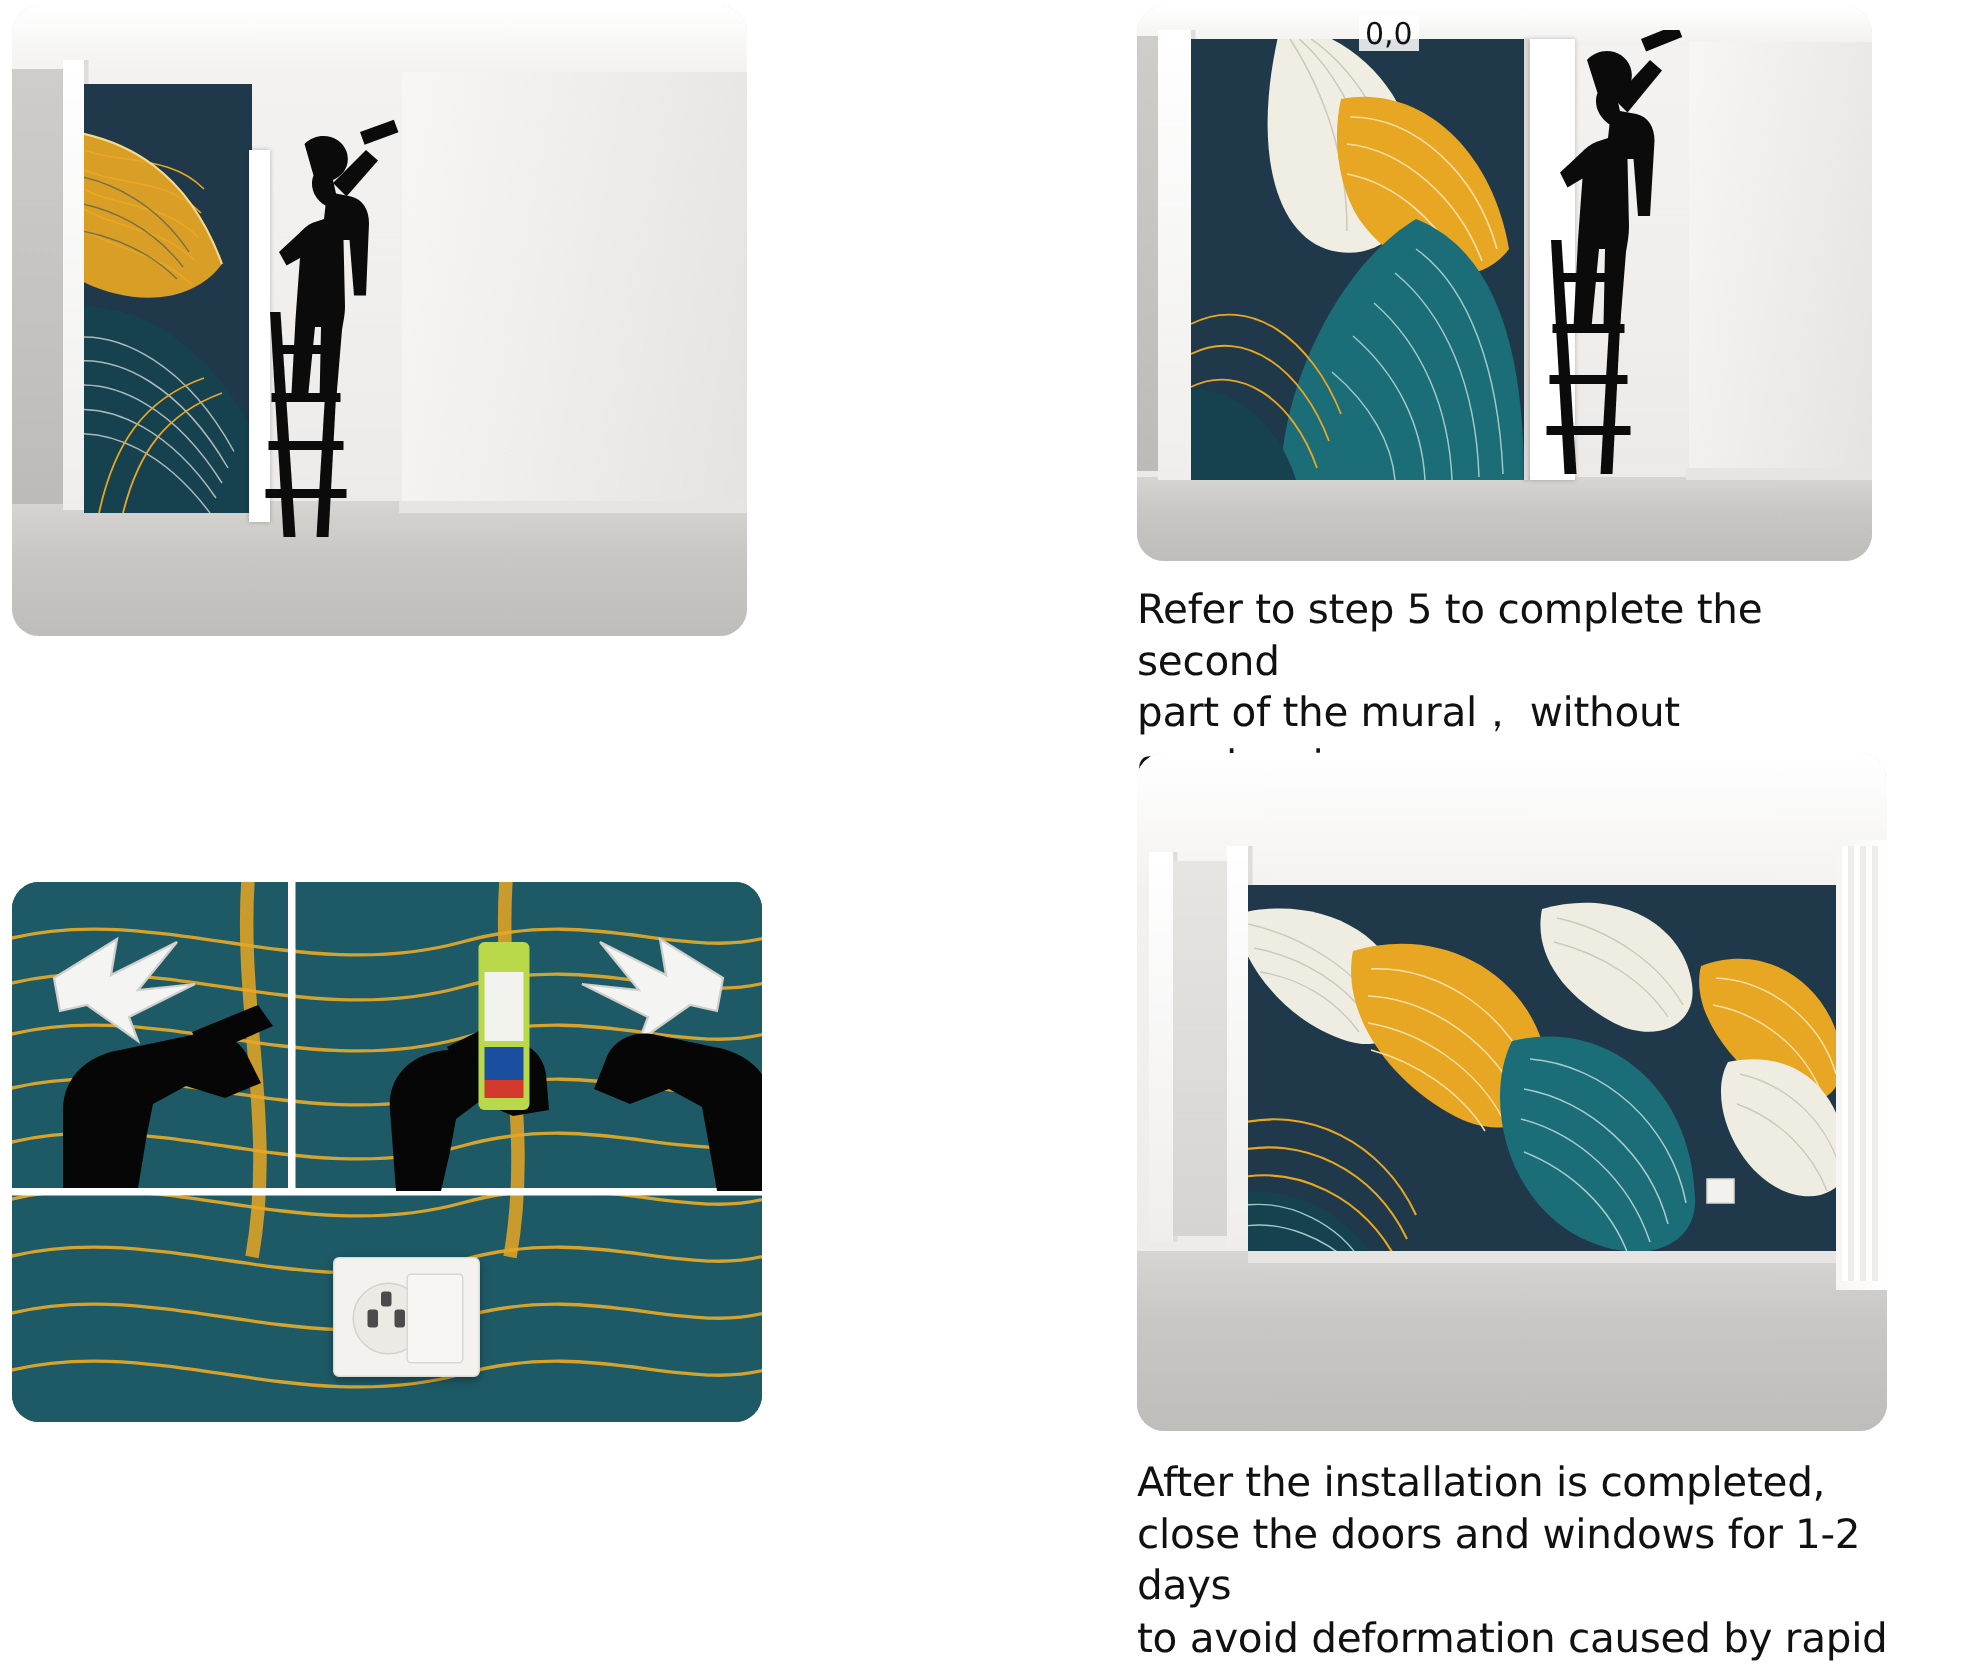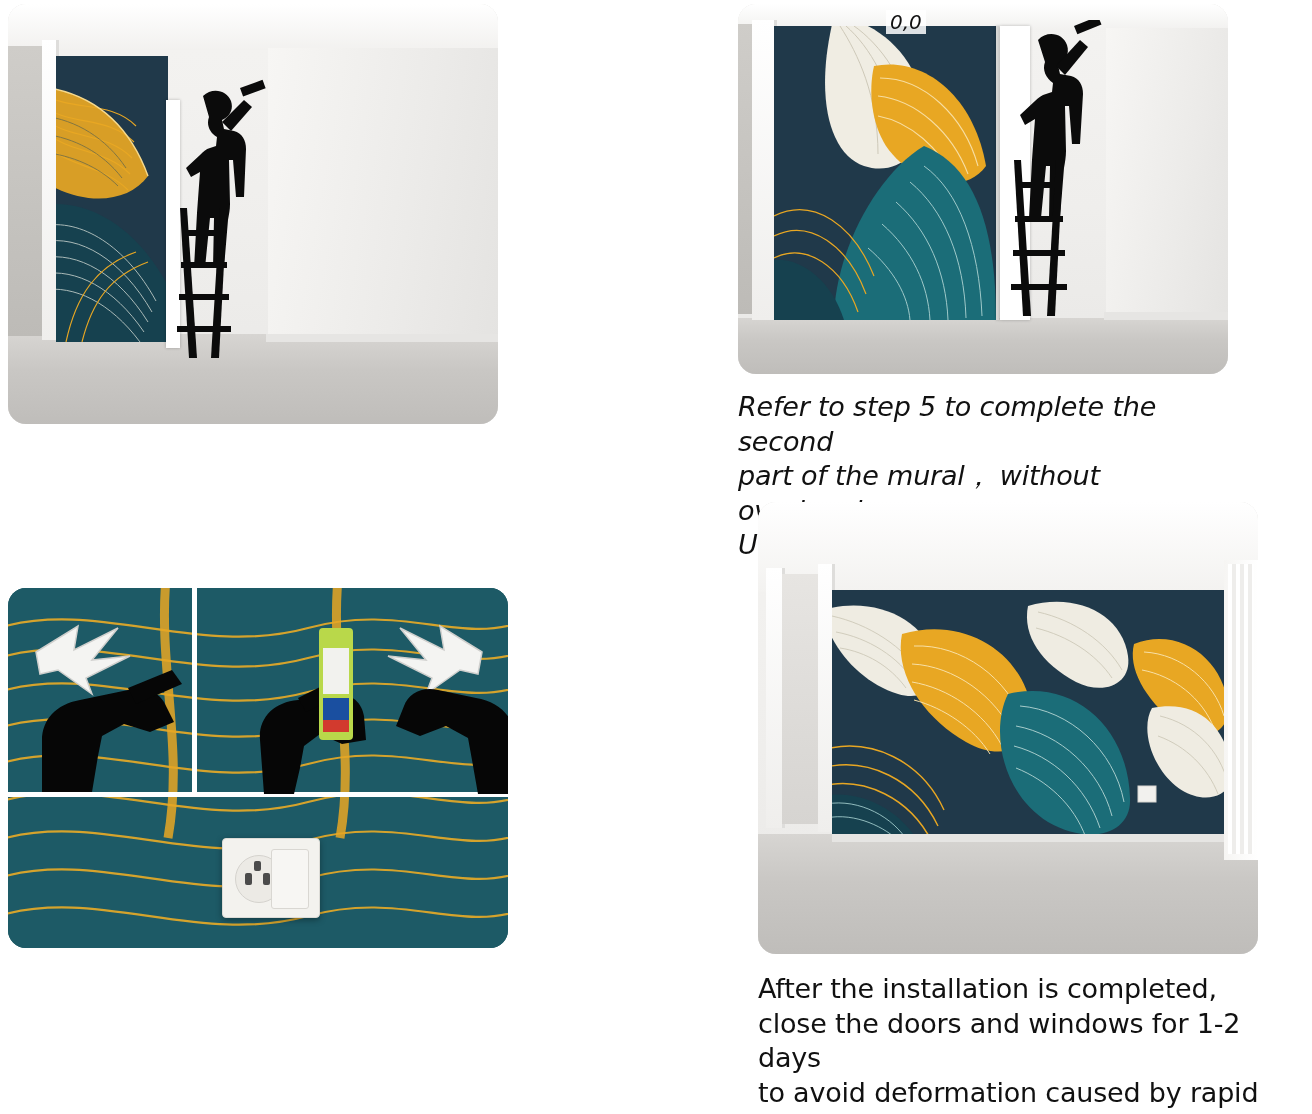--- a/index.html
+++ b/index.html
@@ -210,21 +210,21 @@
           </g>
         </svg>
       </div>
 
       <div class="wall-plain" style="left:260px; top:44px; width:232px; height:292px;"></div>
       <div class="baseboard" style="left:258px; top:330px; width:236px; height:8px;"></div>
     </div>
 
   </div>
 
-  <div class="panel" style="left:738px; top:4px; width:490px;font-style:italic;">
+  <div class="panel" style="left:758px; top:4px; width:490px;">
 
     <div class="photo" style="width:490px; height:370px;">
       <div class="room"></div>
       <div class="ceiling" style="height:26px;"></div>
       <div class="floor" style="height:56px;"></div>
 
       <div class="door-dark" style="left:0; top:20px; width:14px; height:290px;"></div>
       <div class="doorframe" style="left:14px; top:16px; width:22px; height:300px;"></div>
 
       <div class="mural" style="left:36px; top:22px; width:222px; height:294px;">

